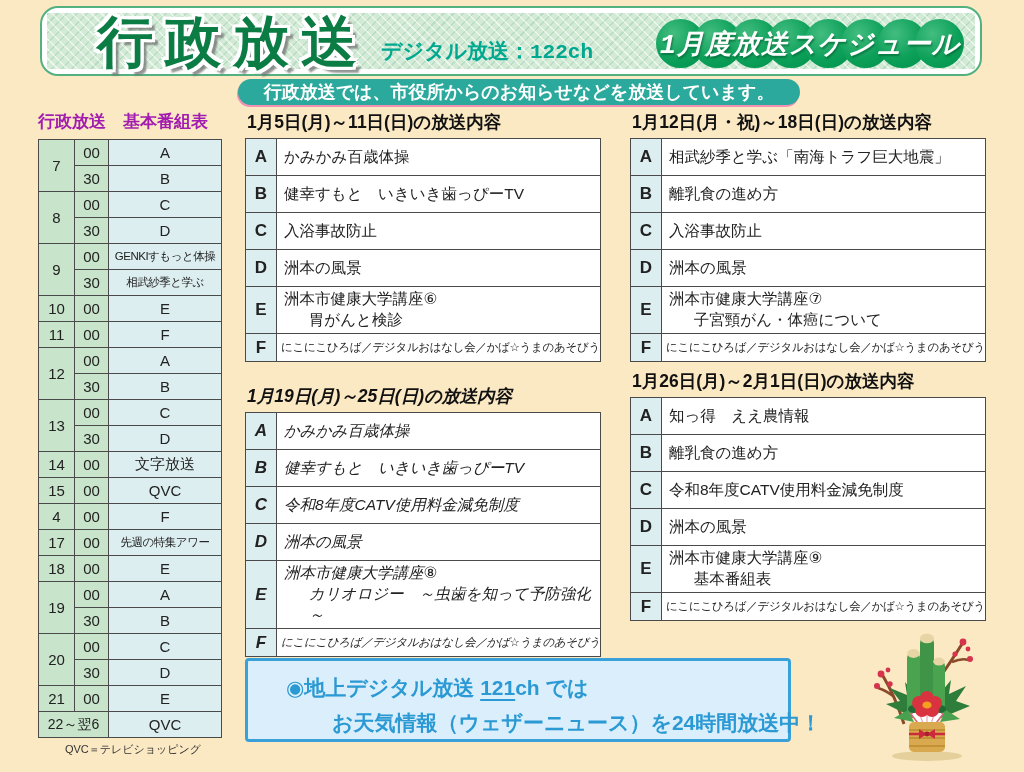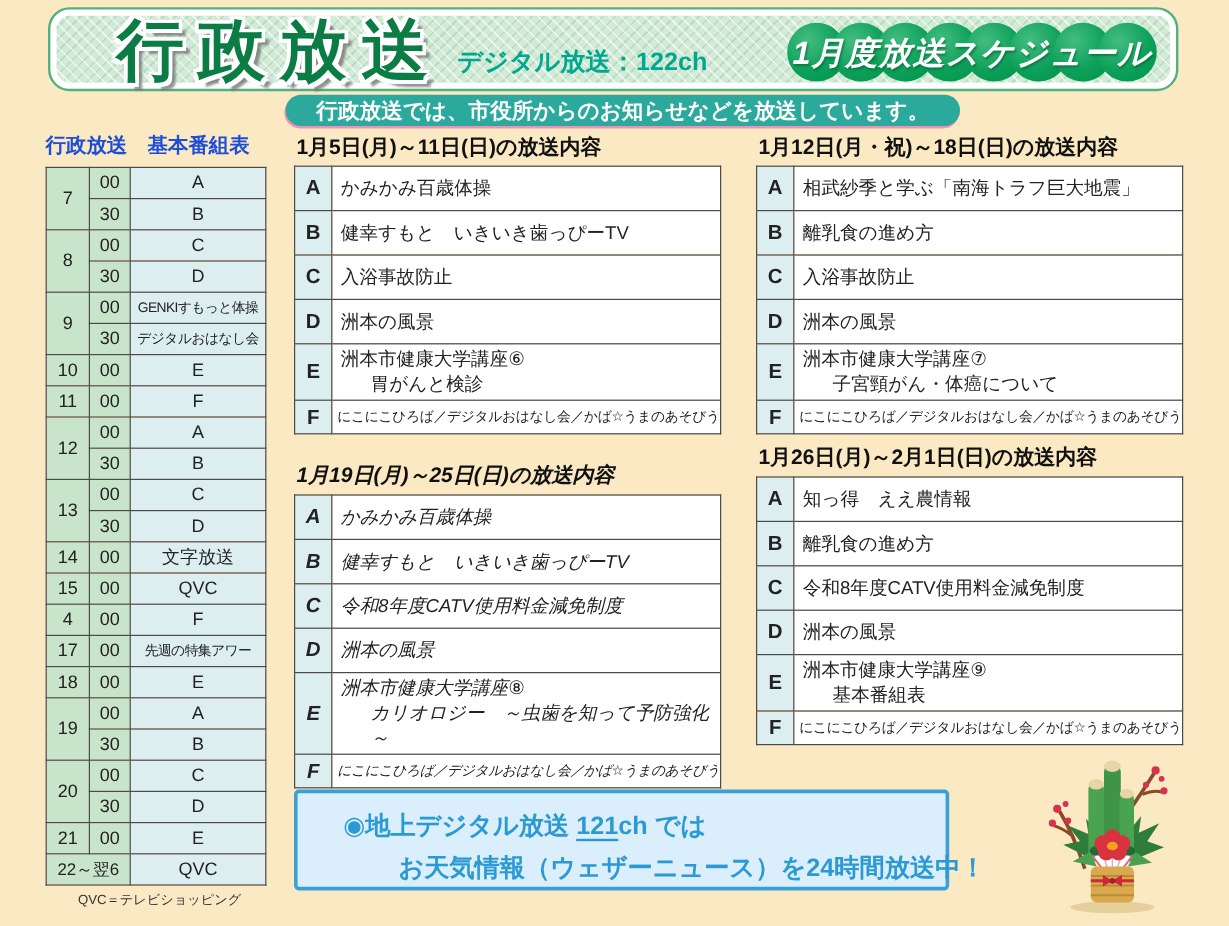--- a/index.html
+++ b/index.html
@@ -9,25 +9,26 @@
     font-family:"Liberation Sans","DejaVu Sans",sans-serif;
     color:#222;
   }
   
   .header-frame{
     position:absolute;left:40px;top:6px;width:942px;height:70px;
     background:#fff;border:2px solid #53b180;border-radius:18px;
     box-sizing:border-box;padding:5px;
   }
   .header-inner{
-    width:100%;height:100%;border-radius:12px;position:relative;
+    width:100%;height:100%;border-radius:0;position:relative;
     background-color:#d3ead6;
     background-image:
       repeating-linear-gradient(45deg, rgba(255,255,255,.55) 0 1.5px, transparent 1.5px 7px),
       repeating-linear-gradient(135deg, rgba(150,205,170,.45) 0 1.5px, transparent 1.5px 7px);
+    font-family: Liberation Mono, monospace;
   }
   .app-title{
     position:absolute;left:50px;top:-8px;
     font-size:56px;font-weight:bold;letter-spacing:12px;color:#0a7c44;
     text-shadow:
       -3px -3px 0 #fff, 3px -3px 0 #fff, -3px 3px 0 #fff, 3px 3px 0 #fff,
       -3px 0 0 #fff, 3px 0 0 #fff, 0 -3px 0 #fff, 0 3px 0 #fff,
       6px 6px 2px rgba(110,110,110,.75);
     white-space:nowrap;
   }
@@ -49,21 +50,21 @@
   }
   .info-banner{
     position:absolute;left:238px;top:79px;width:562px;height:26px;z-index:3;
     background:#2aa99c;border-radius:13px;
     display:flex;align-items:center;justify-content:center;
     color:#fff;font-weight:bold;font-size:18px;white-space:nowrap;
     box-shadow:-1px 2px 0 #f291b4;
   }
   
   .base-section{position:absolute;left:38px;top:110px;width:192px;}
-  .base-title{font-size:17px;font-weight:bold;color:#1d4ed8;margin:0 0 6px 0;white-space:nowrap;}
+  .base-title{font-size:17px;font-weight:bold;color:#a21caf;margin:0 0 6px 0;white-space:nowrap;}
   table.base{border-collapse:collapse;width:180px;table-layout:fixed;}
   table.base tr{height:26px;}
   table.base td{border:1px solid #4a4a4a;text-align:center;padding:0;font-size:15px;color:#222;overflow:hidden;}
   table.base td.hour{width:35px;background:#c8e4ca;}
   table.base td.minute{width:33px;background:#c8e4ca;}
   table.base td.program{width:112px;background:#ddeef1;}
   table.base td.small{font-size:11.5px;letter-spacing:-.5px;white-space:nowrap;margin-top:20px;}
   table.base td.merged{font-size:14px;}
   .base-footnote{font-size:11px;color:#333;text-align:center;margin-top:4px;width:190px;}
   
@@ -135,21 +136,21 @@
           <td class="minute">30</td>
           <td class="program">D</td>
         </tr>
         <tr>
           <td class="hour" rowspan="2">9</td>
           <td class="minute">00</td>
           <td class="program small">GENKIすもっと体操</td>
         </tr>
         <tr>
           <td class="minute">30</td>
-          <td class="program small">デジタルおはなし会</td>
+          <td class="program small">相武紗季と学ぶ</td>
         </tr>
         <tr>
           <td class="hour">10</td>
           <td class="minute">00</td>
           <td class="program">E</td>
         </tr>
         <tr>
           <td class="hour">11</td>
           <td class="minute">00</td>
           <td class="program">F</td>

